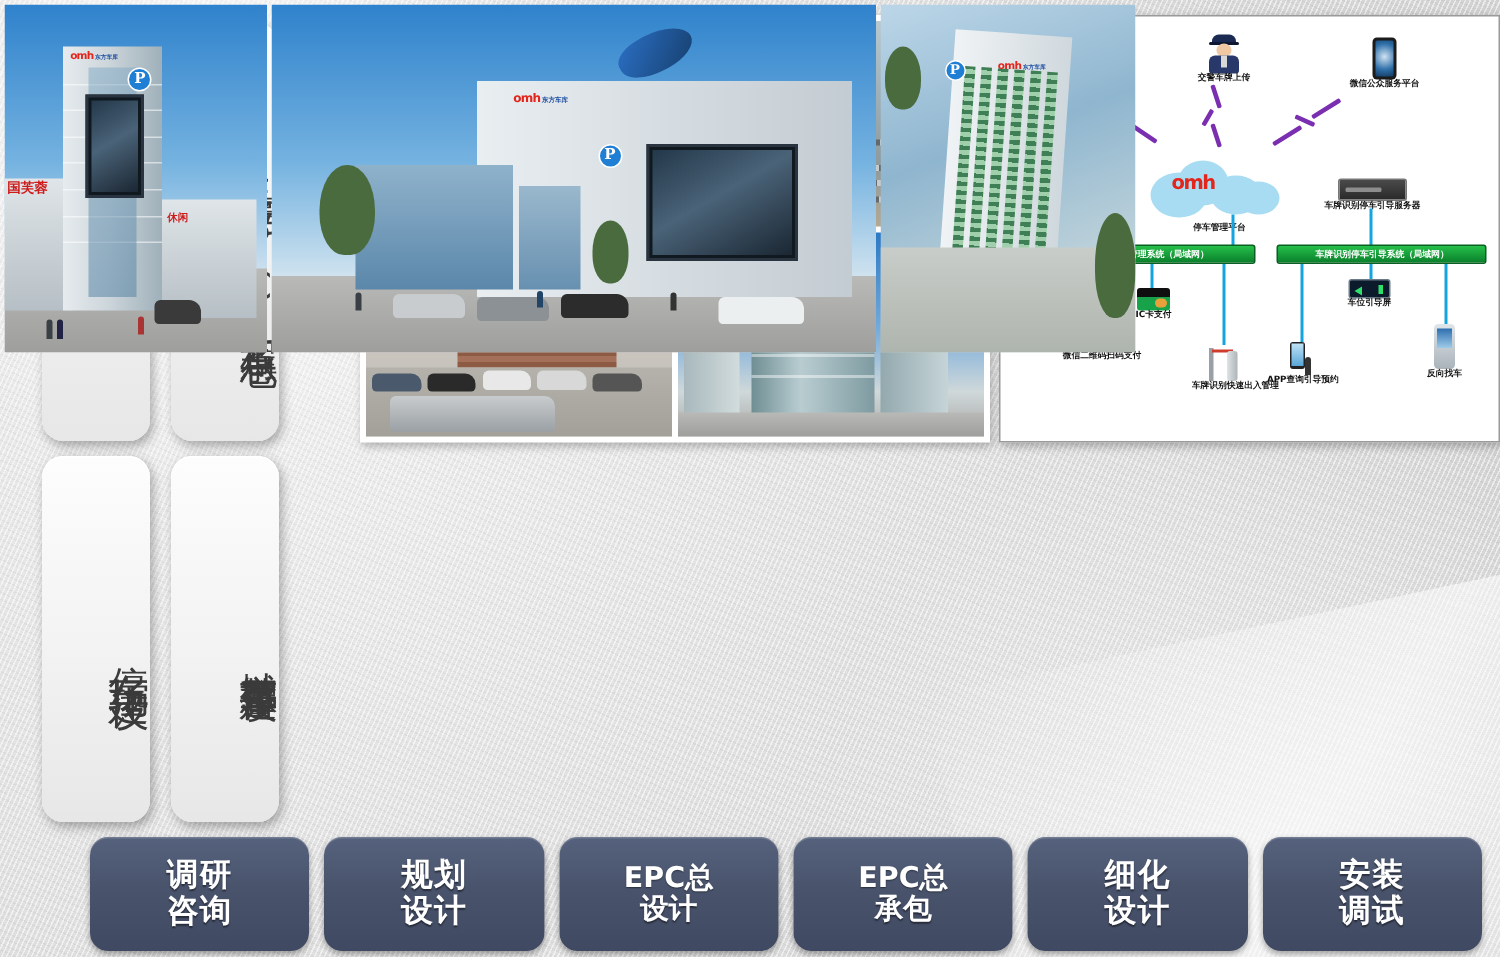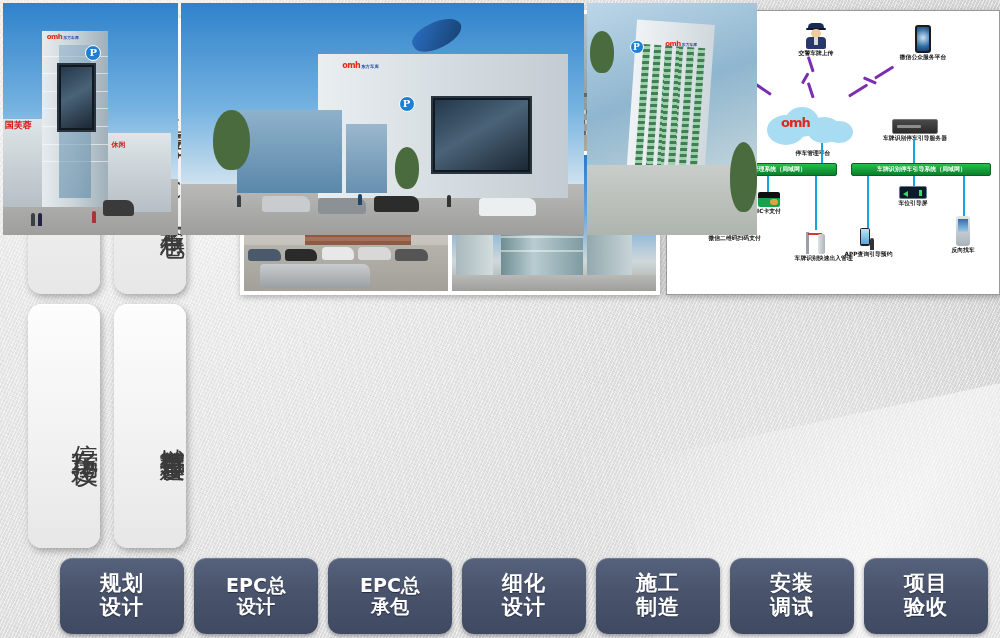--- a/index.html
+++ b/index.html
@@ -476,20 +476,26 @@
     </div>
     <div class="ground2" style="height:30%;background:linear-gradient(180deg,#c9cdc9,#aeb4ae)"></div>
     <div class="treeb" style="left:2%;top:12%;width:14%;height:18%"></div>
     <div class="treeb" style="left:84%;top:60%;width:16%;height:30%"></div>
   </div>
 </div>
 
 <div id="steps">
   <div class="step">
     <div>
+        <div>调研</div>
+        <div>咨询</div>
+      </div>
+  </div>
+  <div class="step">
+    <div>
         <div>规划</div>
         <div>设计</div>
       </div>
   </div>
   <div class="step wide">
     <div>
         <div>EPC总</div>
         <div>设计</div>
       </div>
   </div>
@@ -500,29 +506,17 @@
       </div>
   </div>
   <div class="step">
     <div>
         <div>细化</div>
         <div>设计</div>
       </div>
   </div>
   <div class="step">
     <div>
-        <div>施工</div>
-        <div>制造</div>
-      </div>
-  </div>
-  <div class="step">
-    <div>
         <div>安装</div>
         <div>调试</div>
       </div>
   </div>
-  <div class="step">
-    <div>
-        <div>项目</div>
-        <div>验收</div>
-      </div>
-  </div>
 </div>
 
 </body></html>

